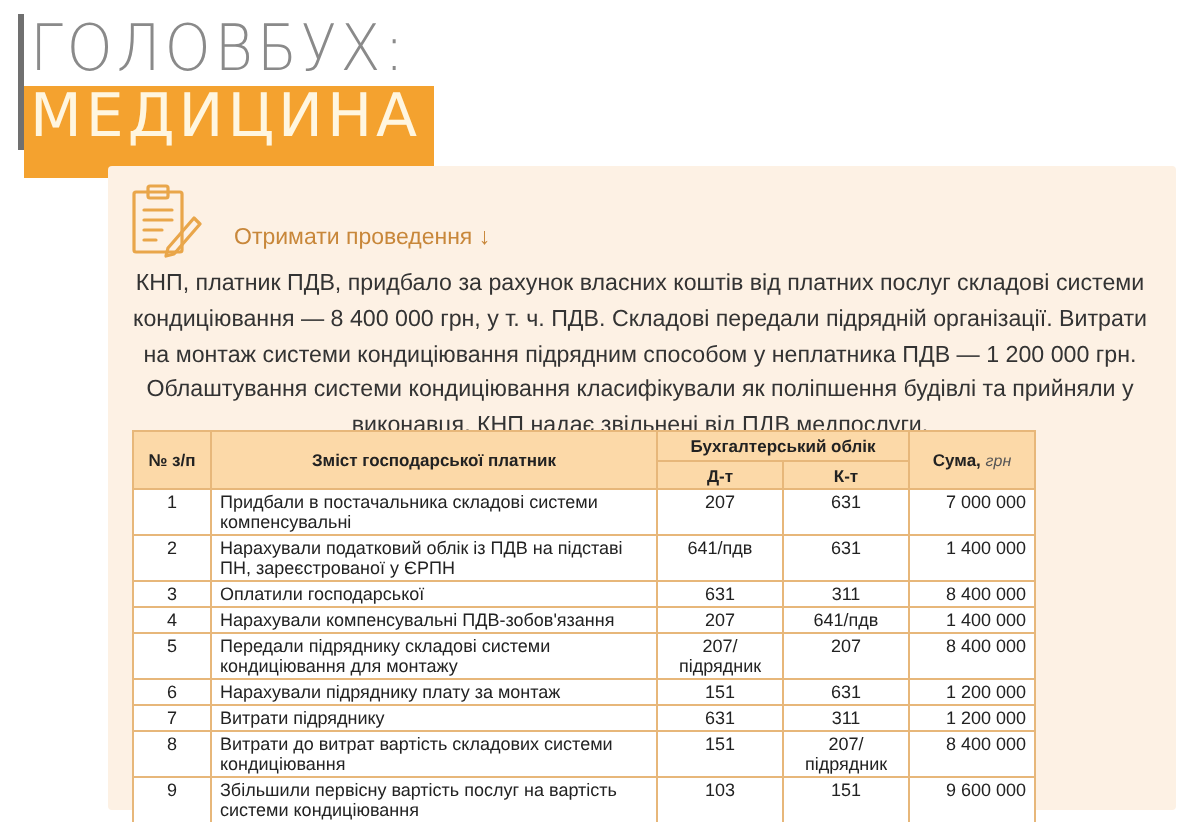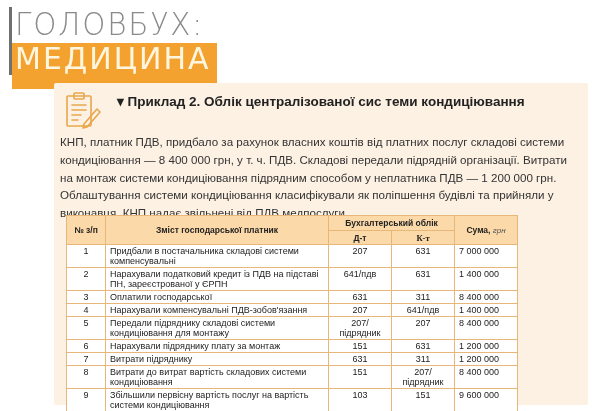--- a/index.html
+++ b/index.html
@@ -8,27 +8,27 @@
   .logo { position:absolute; left:9px; top:7px; }
   .logo-bar { position:absolute; left:0; top:0; width:3px; height:68px; background:#707070; }
   .logo-line1 { position:absolute; left:6px; top:0; font-family:"DejaVu Sans", sans-serif; font-weight:200;
                 font-size:32px; line-height:34px; color:#8a8a8a; letter-spacing:2px; white-space:nowrap; transform:scaleX(0.92); transform-origin:left; }
   .logo-line2 { position:absolute; left:3px; top:36px; height:46px; background:#f4a22f; padding:0 6px 0 3px;
                 font-family:"DejaVu Sans", sans-serif; font-size:30px; line-height:32px; color:#fff6e0; letter-spacing:2px; white-space:nowrap; }
   .card { position:absolute; left:54px; top:83px; width:534px; height:322px; background:#fdf1e4; border-radius:2px; }
   .card-icon { position:absolute; left:10px; top:8px; width:40px; height:38px; }
   .card-title { position:absolute; left:63px; top:10px; font-size:13.5px; font-weight:bold; color:#222; white-space:nowrap; }
   .card-sub { position:absolute; left:63px; top:30px; font-size:11.5px; color:#c8873a; white-space:nowrap; }
-  .card-body { position:absolute; left:6px; top:50px; width:520px; font-size:11.6px; line-height:17.8px; color:#333; }
+  .card-body { position:absolute; left:6px; top:50px; width:520px; font-size:11.6px; line-height:17.8px; color:#333;text-align:center; }
   .card-body p { margin:0; }
   table.ops { position:absolute; left:12px; top:132px; width:452px; border-collapse:collapse; font-size:9px; color:#222; }
   table.ops th { background:#fcd9a8; font-weight:bold; font-size:8.5px; border:1px solid #e7b77a; padding:0 4px; text-align:center; }
   table.ops td { background:#ffffff; border-top:1px solid #e7b77a; border-bottom:1px solid #e7b77a; border-left:1px solid #e7b77a; border-right:1px solid #e7b77a; padding:1px 4px; vertical-align:top; }
   table.ops td.c { text-align:center; }
-  table.ops td.r { }
+  table.ops td.r { text-align:right; }
   table.ops th .unit { font-weight:normal; font-style:italic; font-size:8px; color:#555; }
 </style>
 </head>
 <body>
 
 <div class="logo">
   <div class="logo-bar"></div>
   <div class="logo-line1">ГОЛОВБУХ:</div>
   <div class="logo-line2">МЕДИЦИНА</div>
 </div>
@@ -38,52 +38,52 @@
     <g fill="none" stroke="#e9a64a" stroke-width="1.6" stroke-linejoin="round" stroke-linecap="round">
       <rect x="3" y="5" width="24" height="30" rx="1"></rect>
       <rect x="10" y="2" width="10" height="6" rx="1"></rect>
       <line x1="8" y1="14" x2="22" y2="14"></line>
       <line x1="8" y1="19" x2="22" y2="19"></line>
       <line x1="8" y1="24" x2="17" y2="24"></line>
       <line x1="8" y1="29" x2="14" y2="29"></line>
       <path d="M20 33 L33 18 L36 21 L23 36 L19 37 Z"></path>
     </g>
   </svg>
-  <div class="card-title">▾ Приклад 2. Облік централізованої сис теми кондиціювання</div>
+  <div class="card-sub">Отримати проведення ↓</div>
   <div class="card-body">
     <p>КНП, платник ПДВ, придбало за рахунок власних коштів від платних послуг складові системи кондиціювання — 8 400 000 грн, у т. ч. ПДВ. Складові передали підрядній організації. Витрати на монтаж системи кондиціювання підрядним способом у неплатника ПДВ — 1 200 000 грн. Облаштування системи кондиціювання класифікували як поліпшення будівлі та прийняли у виконавця. КНП надає звільнені від ПДВ медпослуги.</p>
   </div>
 
   <table class="ops">
     <thead>
       <tr style="height:15px;">
         <th rowspan="2" style="width:30px;margin-top:16px;">№ з/п</th>
         <th rowspan="2">Зміст господарської платник</th>
         <th colspan="2">Бухгалтерський облік</th>
         <th rowspan="2" style="width:54px;">
           <span>Сума,</span>
           <span class="unit">грн</span>
         </th>
       </tr>
       <tr style="height:14px;">
         <th style="width:54px;">Д-т</th>
-        <th style="width:54px;font-family:Liberation Serif, serif;">К-т</th>
+        <th style="width:54px;">К-т</th>
       </tr>
     </thead>
     <tbody>
       <tr>
         <td class="c">1</td>
         <td>Придбали в постачальника складові системи компенсувальні</td>
         <td class="c">207</td>
         <td class="c">631</td>
         <td class="r">7 000 000</td>
       </tr>
       <tr>
         <td class="c">2</td>
-        <td>Нарахували податковий кредит із ПДВ на підставі ПН, зареєстрованої у ЄРПН</td>
+        <td>Нарахували податковий облік із ПДВ на підставі ПН, зареєстрованої у ЄРПН</td>
         <td class="c">641/пдв</td>
         <td class="c">631</td>
         <td class="r">1 400 000</td>
       </tr>
       <tr>
         <td class="c">3</td>
         <td>Оплатили господарської</td>
         <td class="c">631</td>
         <td class="c">311</td>
         <td class="r">8 400 000</td>

